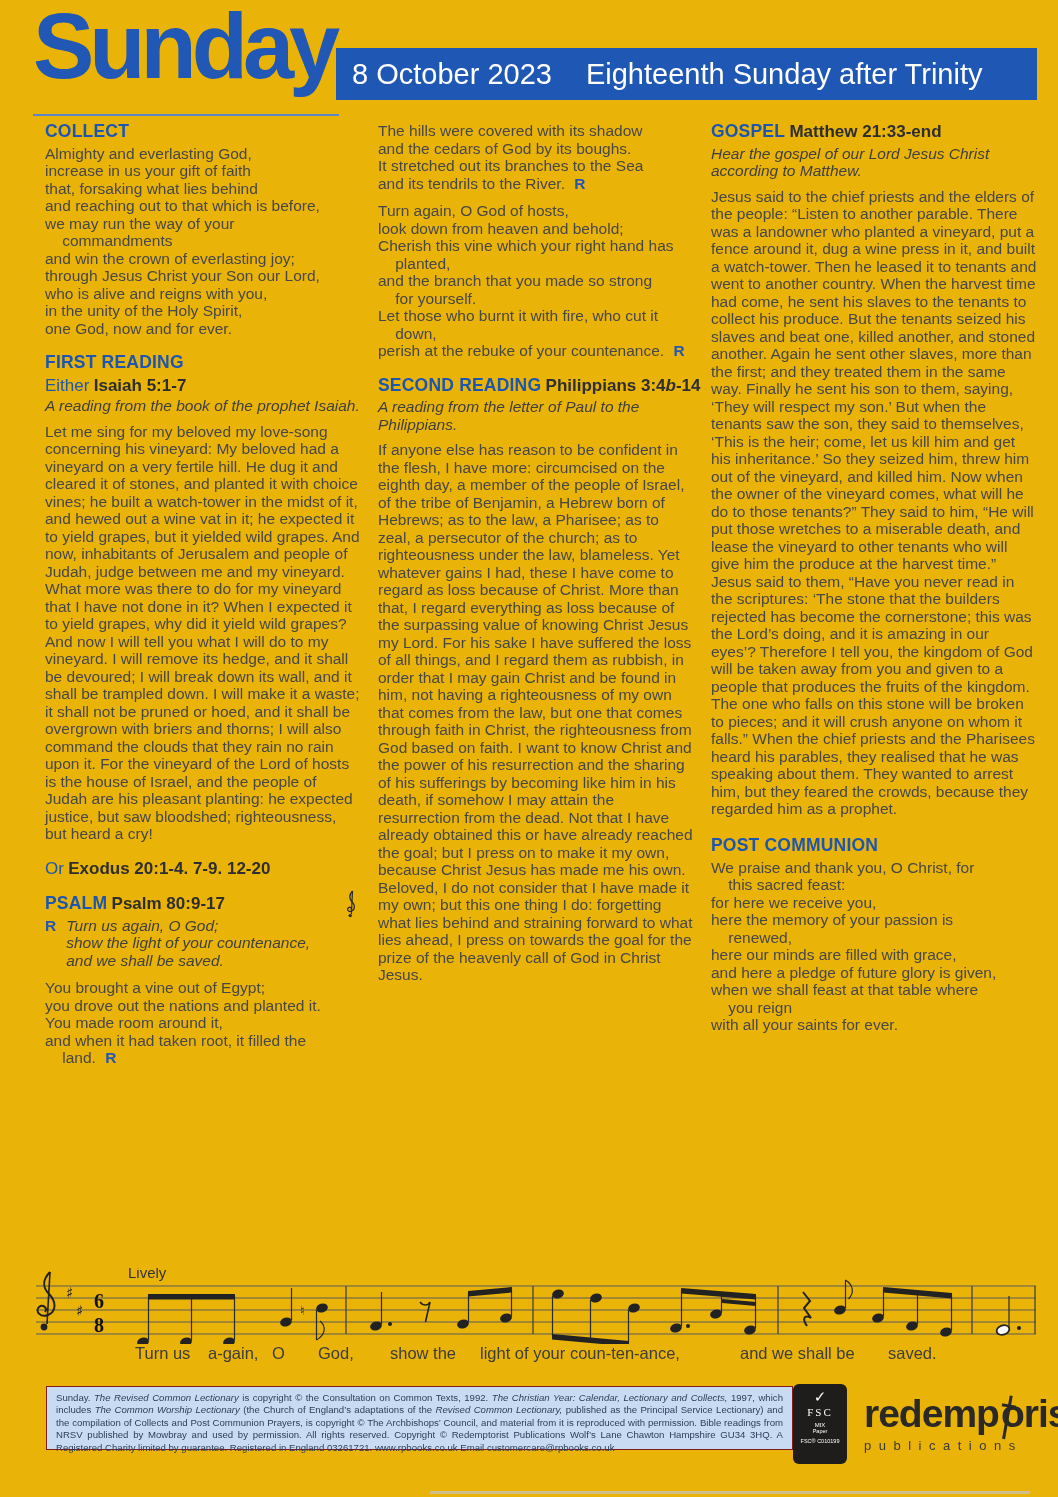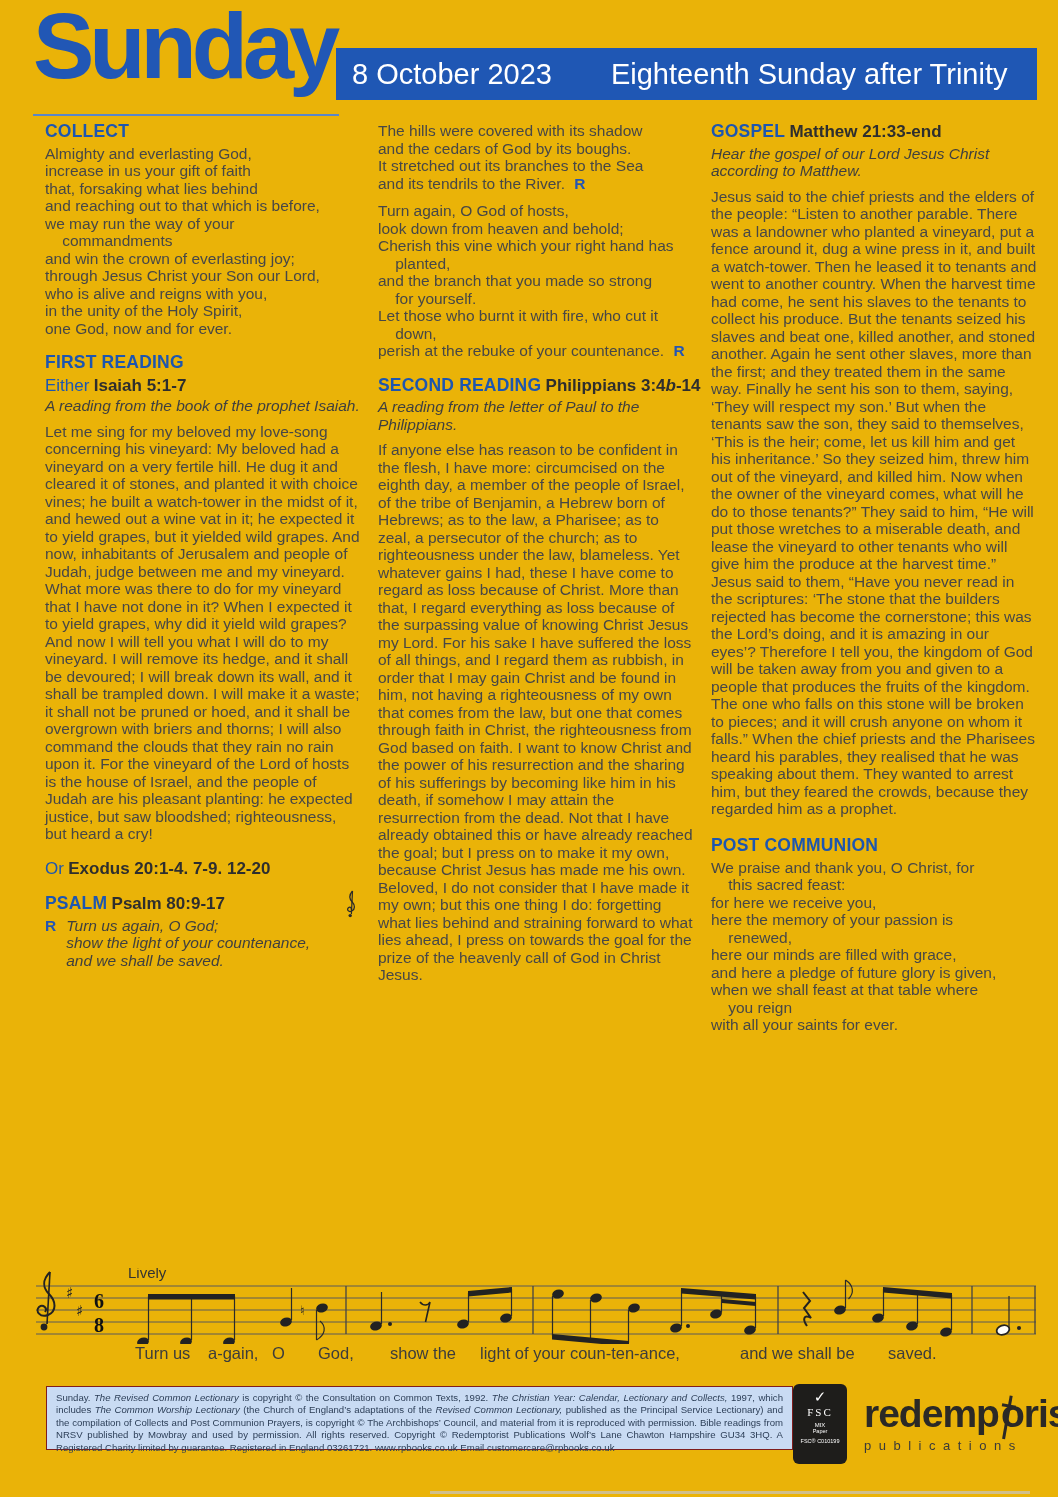--- a/index.html
+++ b/index.html
@@ -4,21 +4,21 @@
 <style>
   html,body{margin:0;padding:0;background:#e8e8e8;}
   .page{position:relative;width:1058px;height:1497px;background:#eab308;margin:0 auto;
         font-family:"Liberation Sans","DejaVu Sans",sans-serif;color:#474747;overflow:hidden;}
   
   .masthead{position:absolute;left:33px;top:10px;width:1004px;height:110px;}
   .logo{position:absolute;left:0;top:-14px;font-size:92px;font-weight:bold;color:#2157b5;
         letter-spacing:-5px;line-height:1.1;}
   .logo-rule{position:absolute;left:0;top:104px;width:306px;height:2px;background:#5b86c8;}
   .datebar{position:absolute;left:303px;top:38px;width:701px;height:52px;background:#1f57b4;
-           display:flex;align-items:center;color:#fff;font-size:29px;gap:25px;}
+           display:flex;align-items:center;color:#fff;font-size:29px;}
   .datebar .d{margin-left:16px;}
   .datebar .t{margin-left:34px;}
   
   .col{position:absolute;top:122px;font-size:15.5px;line-height:1.13;}
   .col1{left:45px;width:316px;}
   .col2{left:378px;width:316px;}
   .col3{left:711px;width:326px;}
   .h{color:#1d56b0;font-weight:bold;font-size:17.5px;letter-spacing:.2px;}
   .blue{color:#1d56b0;}
   .ref{color:#2e2e2e;font-weight:bold;font-size:17px;}
@@ -114,20 +114,27 @@
             <circle cx="5.2" cy="25.6" r="1.7" fill="#2a2a2a"></circle>
           </svg>
         </span>
       </div>
       <div class="resp">
         <span class="rletter">R</span>
         <span class="it pre">Turn us again, O God;
 show the light of your countenance,
 and we shall be saved.</span>
       </div>
+      <div class="stanza">
+        <span class="pre">You brought a vine out of Egypt;
+you drove out the nations and planted it.
+You made room around it,
+and when it had taken root, it filled the
+    land. </span><span class="rletter">R</span>
+      </div>
     </div>
   </div>
 
   <div class="col col2">
     <div class="stanza">
       <span class="pre">The hills were covered with its shadow
 and the cedars of God by its boughs.
 It stretched out its branches to the Sea
 and its tendrils to the River. </span><span class="rletter">R</span>
     </div>

